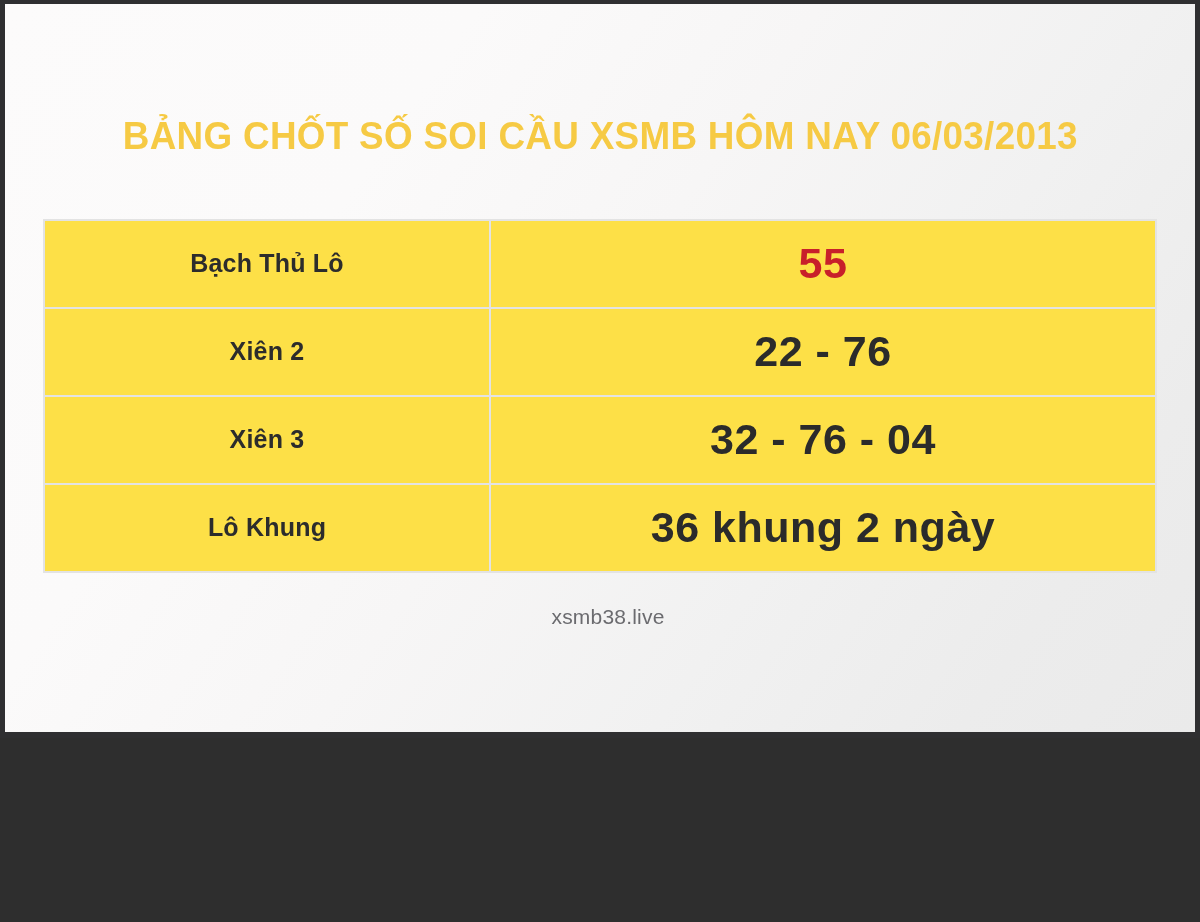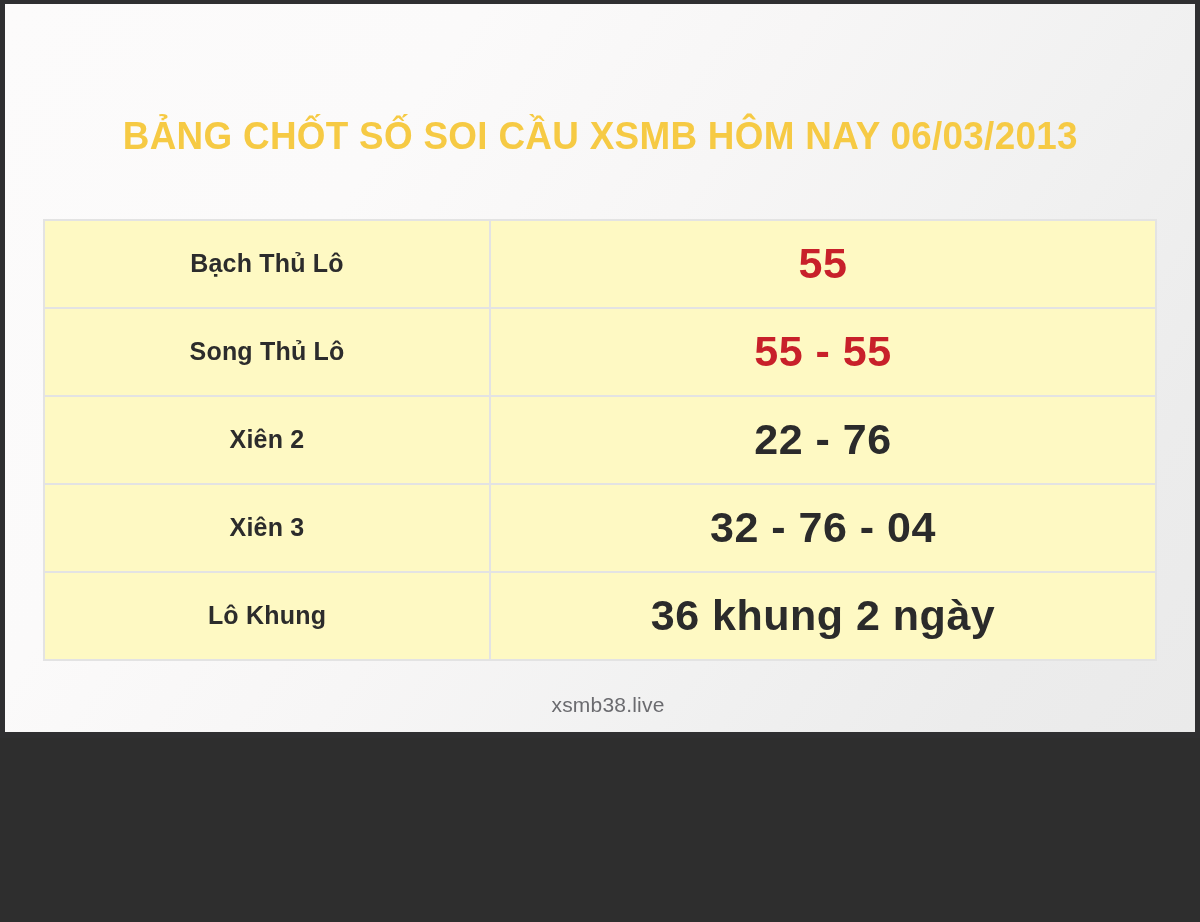--- a/index.html
+++ b/index.html
@@ -64,21 +64,21 @@
     width: 1114px;
   }
   .chot-table {
     width: 100%;
     border-collapse: collapse;
     background: #ffffff;
     table-layout: fixed;
   }
   .chot-table td {
     border: 2px solid #e3e3e3;
-    background: #fef9c3;
+    background: #fde047;
     height: 86px;
     padding: 0 6px;
     text-align: center;
     vertical-align: middle;
   }
   .col-label {
     width: 446px;
   }
   .cell-label {
     font-family: "Liberation Sans Narrow", "Liberation Sans", "DejaVu Sans", sans-serif;
@@ -129,24 +129,20 @@
       <colgroup>
         <col class="col-label">
         <col class="col-value">
       </colgroup>
       <tbody>
           <tr>
             <td><span class="cell-label">Bạch Thủ Lô</span></td>
             <td><span class="cell-value accent">55</span></td>
           </tr>
           <tr>
-            <td><span class="cell-label">Song Thủ Lô</span></td>
-            <td><span class="cell-value accent">55 - 55</span></td>
-          </tr>
-          <tr>
             <td><span class="cell-label">Xiên 2</span></td>
             <td><span class="cell-value">22 - 76</span></td>
           </tr>
           <tr>
             <td><span class="cell-label">Xiên 3</span></td>
             <td><span class="cell-value">32 - 76 - 04</span></td>
           </tr>
           <tr>
             <td><span class="cell-label">Lô Khung</span></td>
             <td><span class="cell-value">36 khung 2 ngày</span></td>

